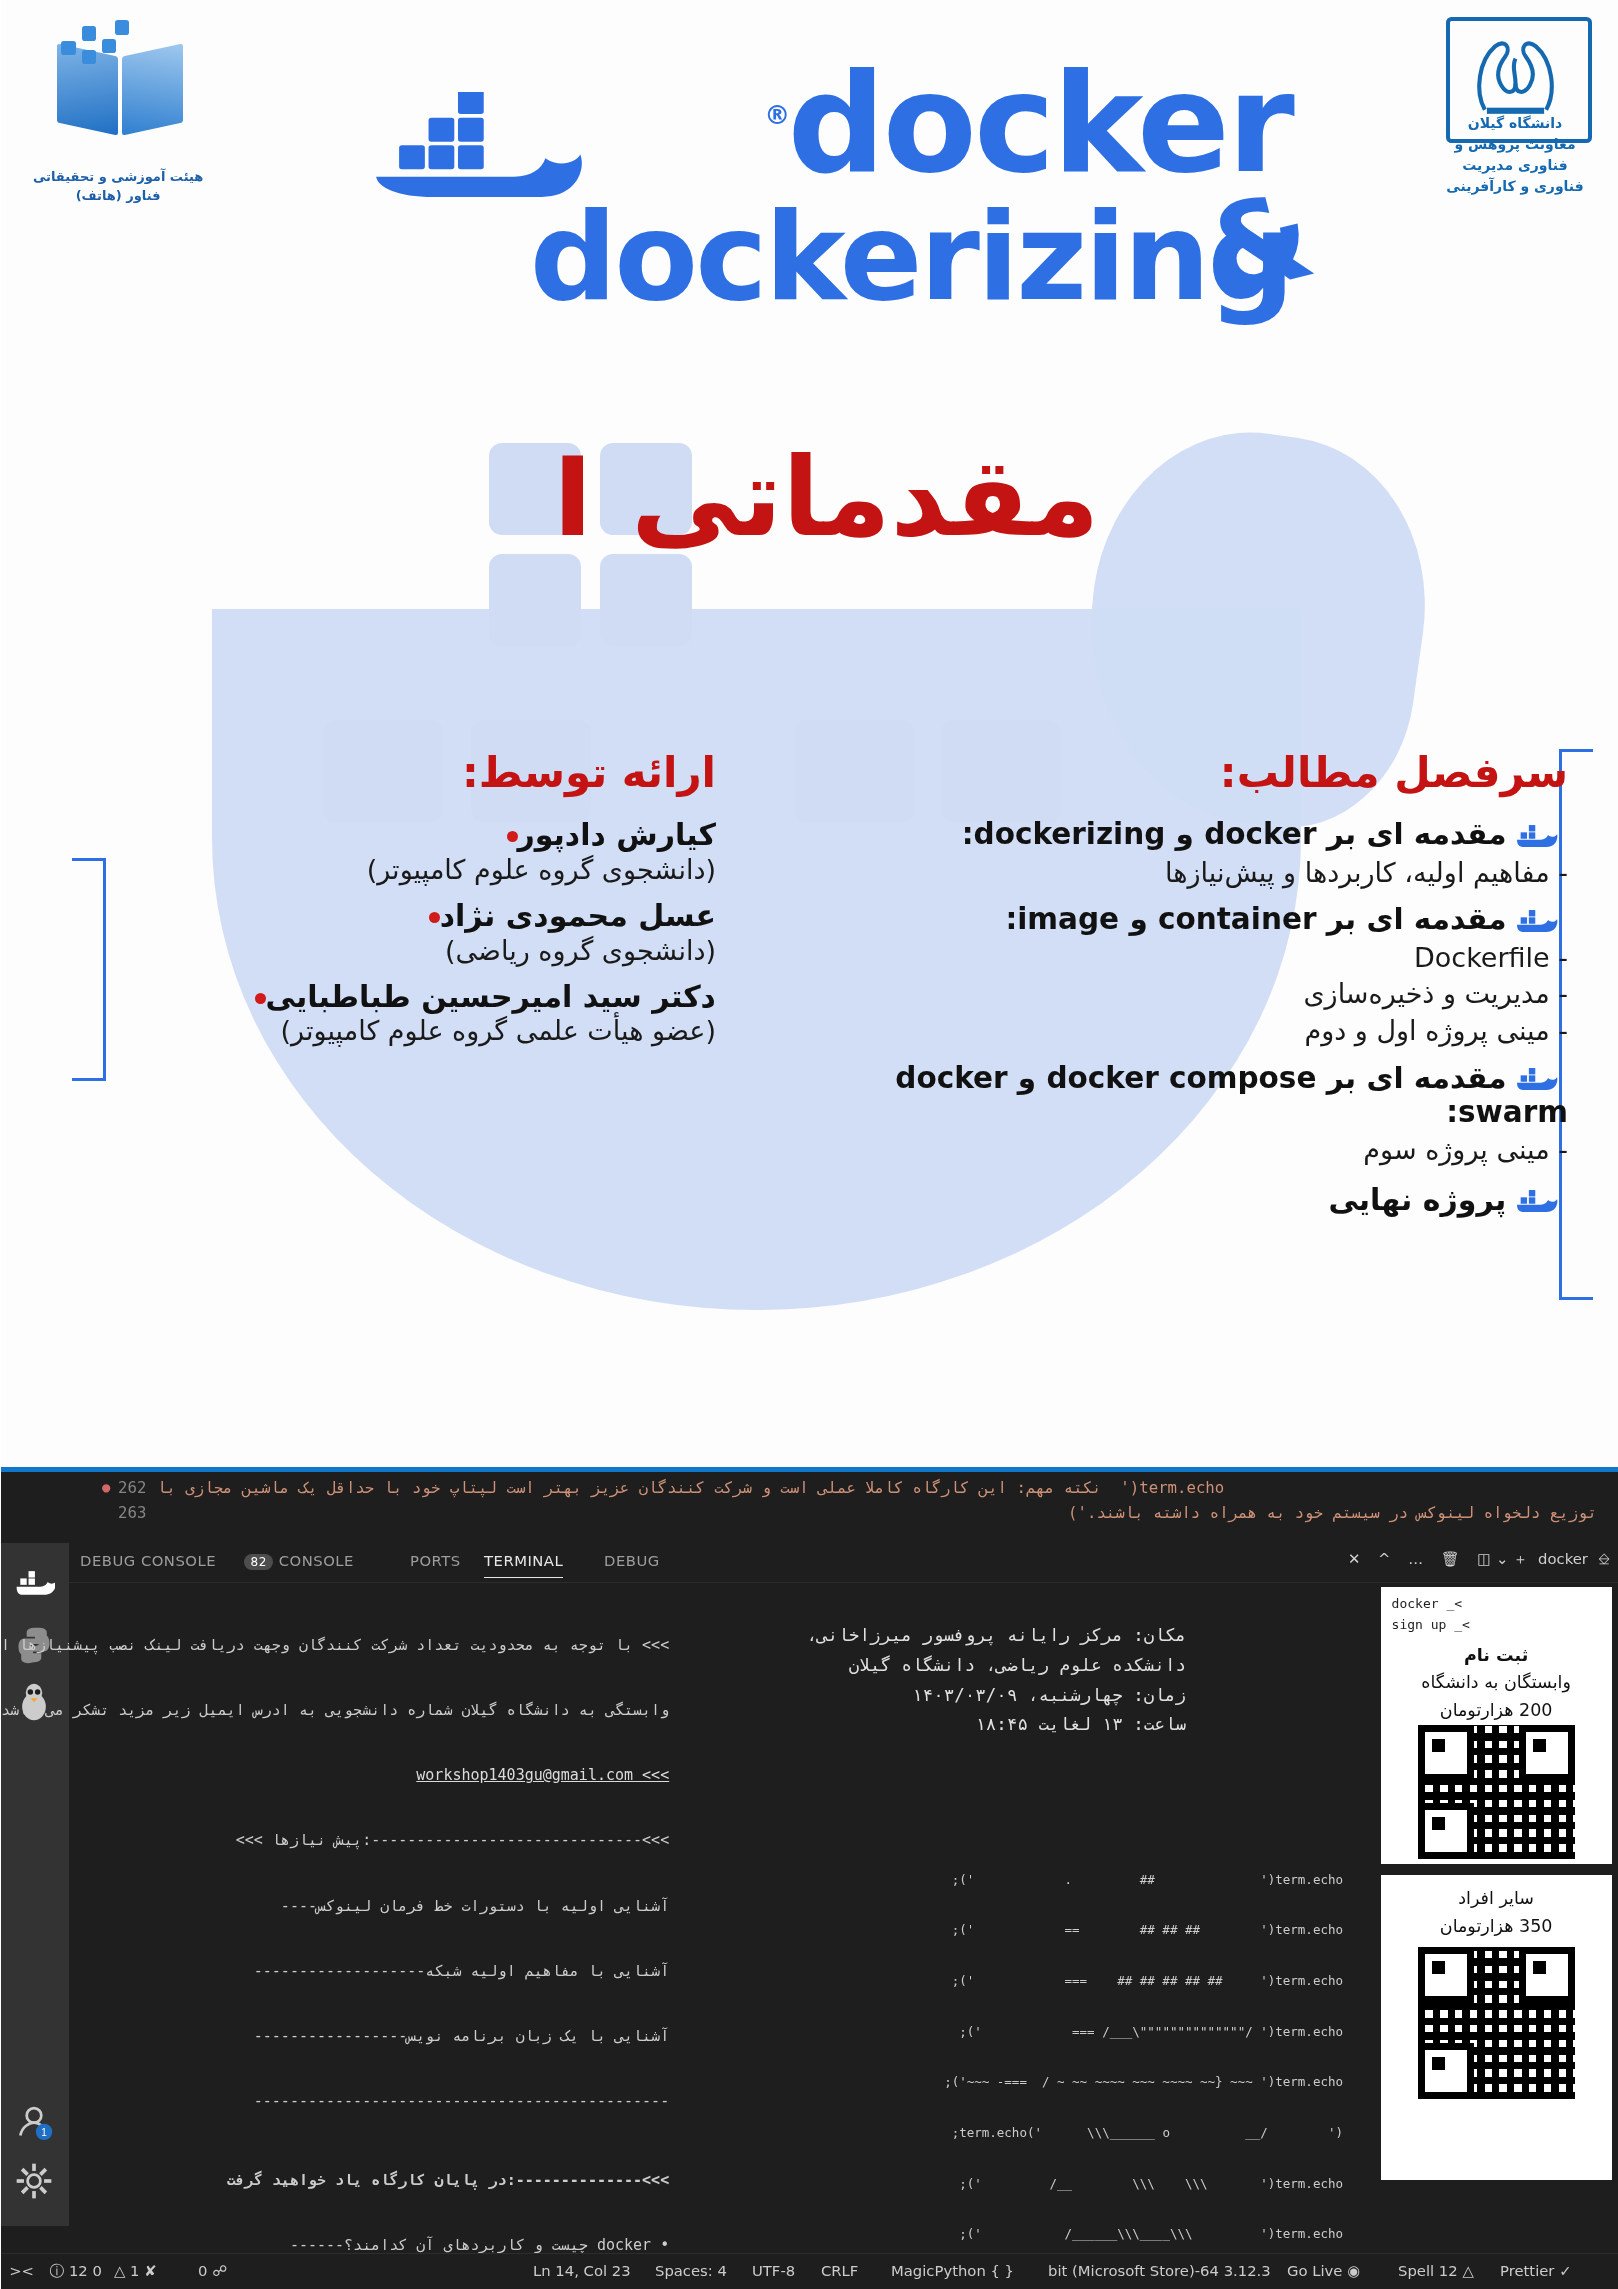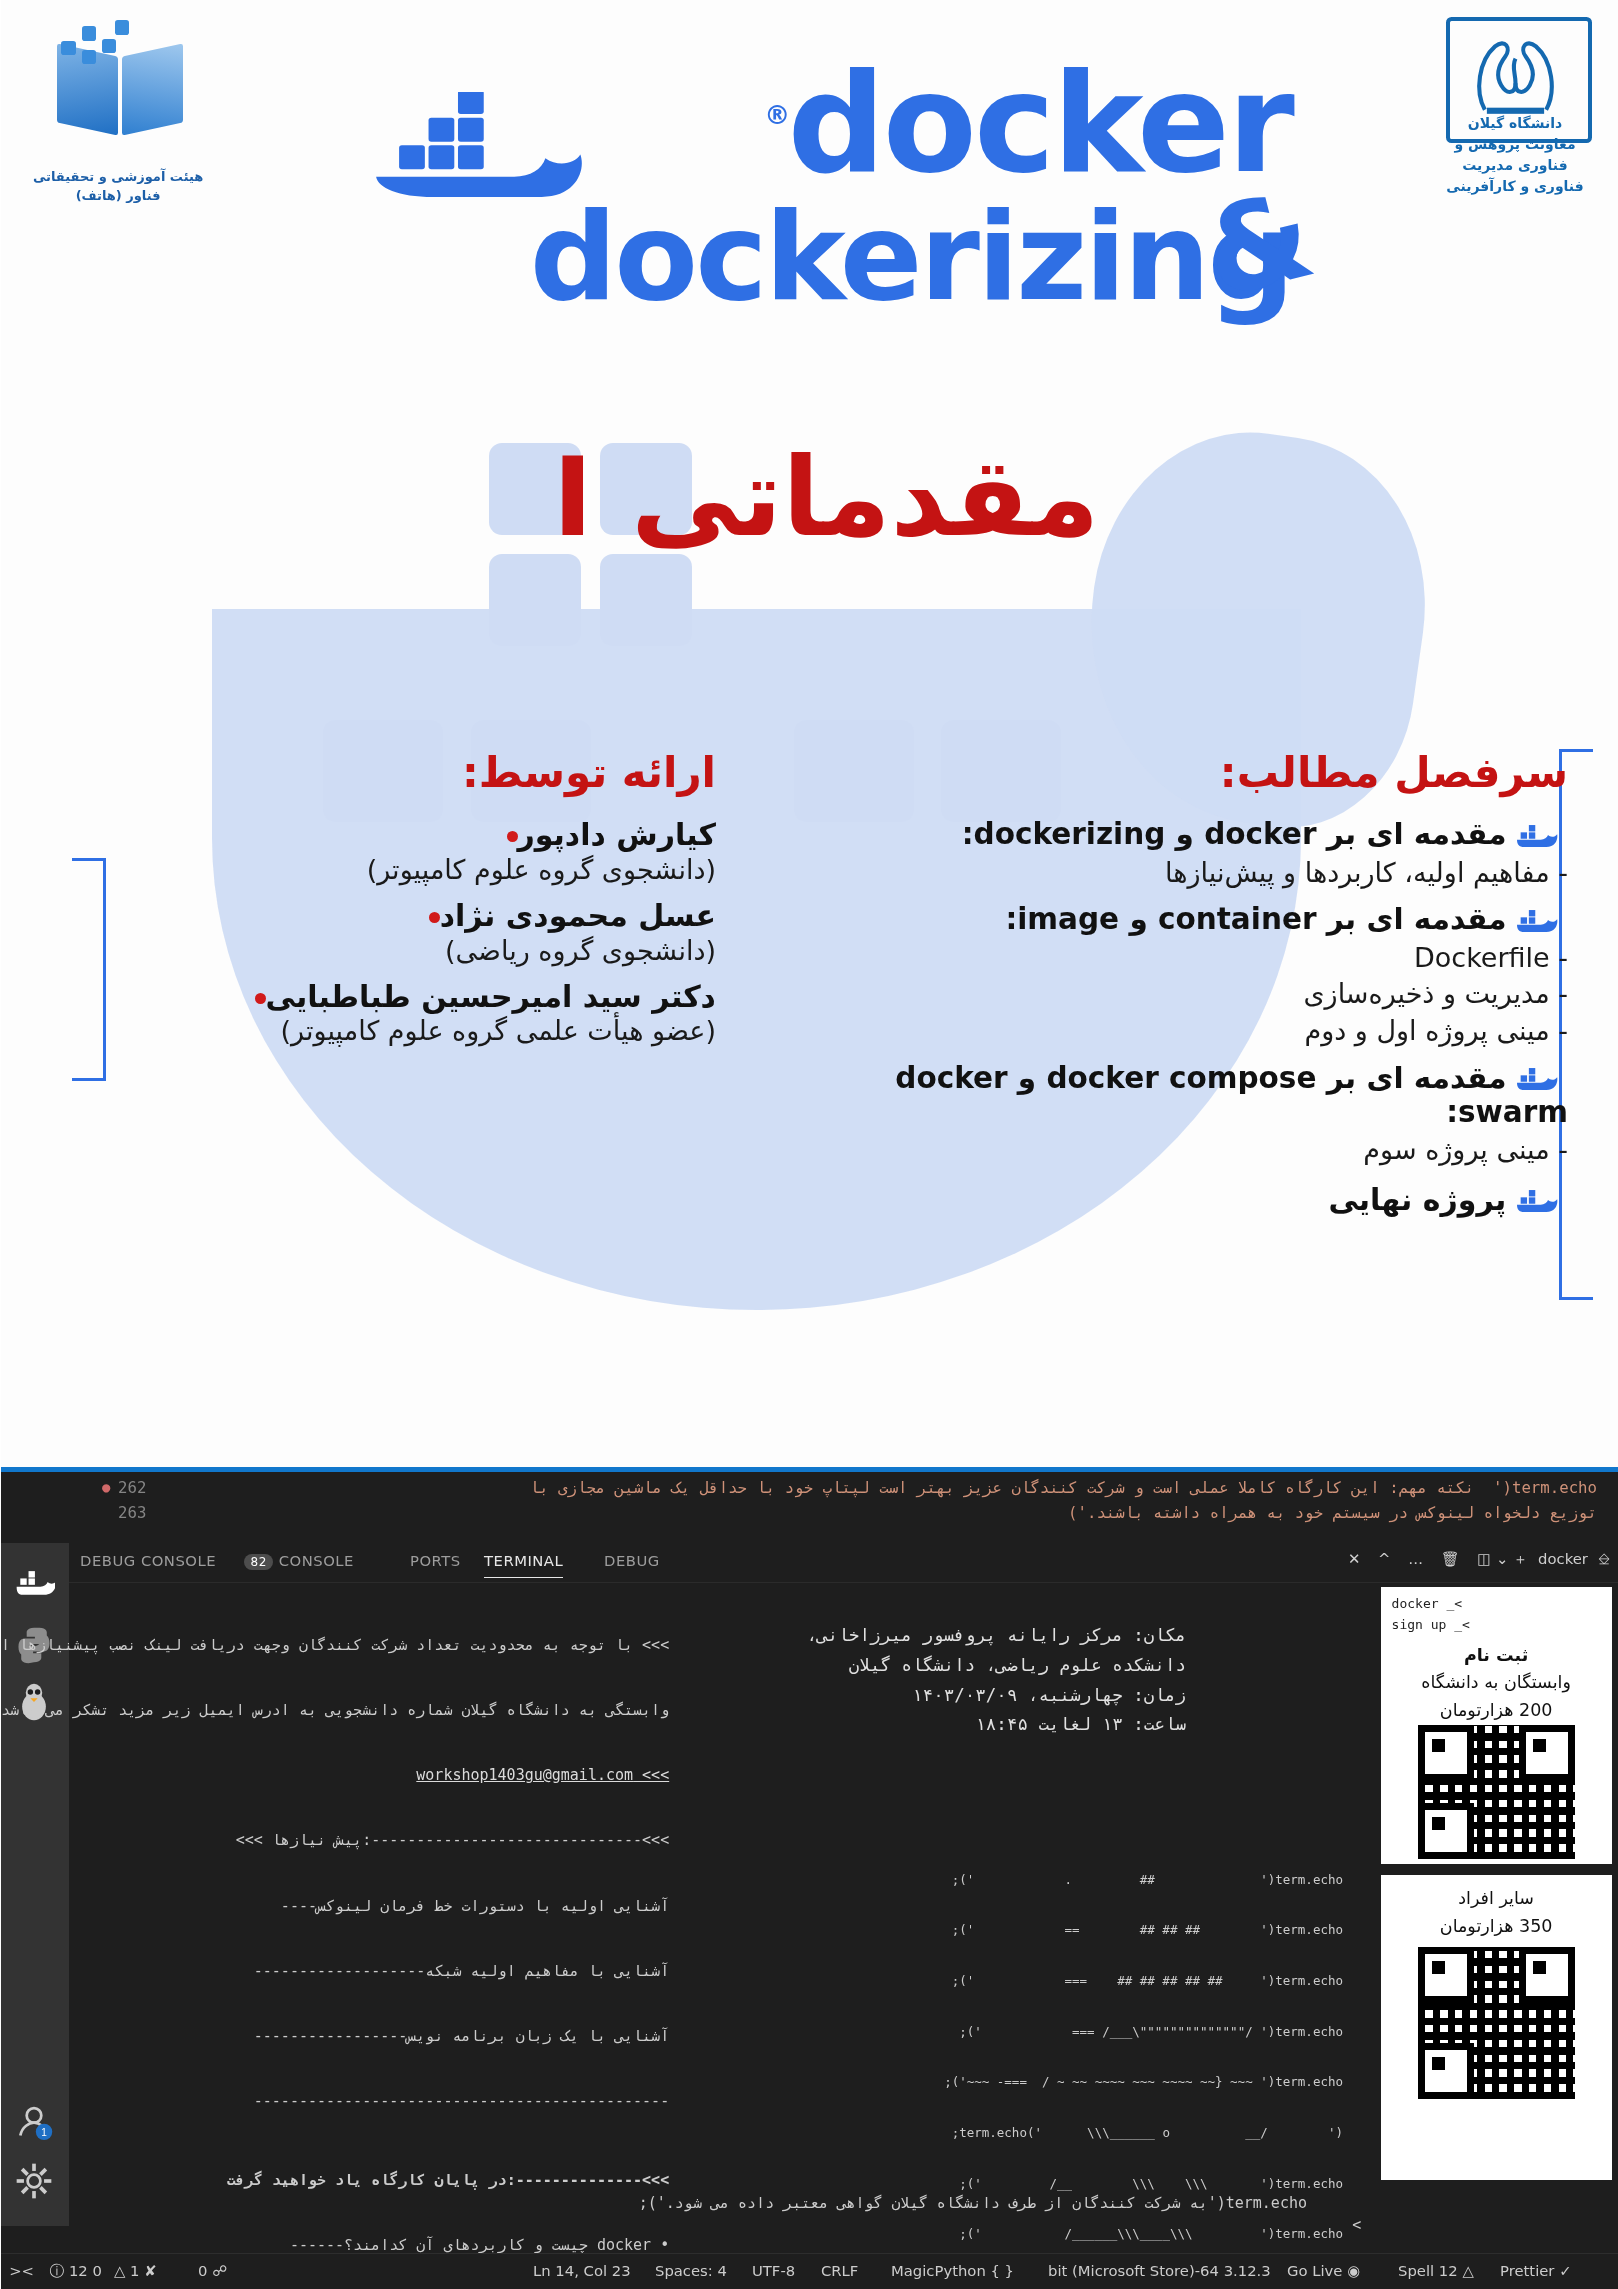--- a/index.html
+++ b/index.html
@@ -327,21 +327,21 @@
   <div class="left-bracket"></div>
 </div>
 
 <div class="vscode">
   <div class="blue-rule"></div>
 
   <div class="editor-strip">
     <span style="position:absolute;left:102px;top:7.4px;color:#d16969;font-size:14px;">●</span>
     <span class="gutter-num" style="position:absolute;left:118px;top:6.5px;">262</span>
     <span class="gutter-num" style="position:absolute;left:118px;top:31px;">263</span>
-    <div class="code-line" style="left:157px;top:6.5px;width:1440px;text-align:right;color:#ce9178;">term.echo('  نکته مهم: این کارگاه کاملا عملی است و شرکت کنندگان عزیز بهتر است لپتاپ خود با حداقل یک ماشین مجازی با</div>
+    <div class="code-line" style="left:157px;top:6.5px;width:1440px;text-align:left;color:#ce9178;">term.echo('  نکته مهم: این کارگاه کاملا عملی است و شرکت کنندگان عزیز بهتر است لپتاپ خود با حداقل یک ماشین مجازی با</div>
     <div class="code-line" style="left:157px;top:31px;width:1440px;text-align:right;color:#ce9178;">توزیع دلخواه لینوکس در سیستم خود به همراه داشته باشند.')</div>
   </div>
 
   <div class="activity-bar">
     <svg class="act-icon" style="top:18.5px;" viewBox="0 0 46 46">
       <rect x="8" y="18" width="7" height="7" fill="#ffffff"></rect>
         <rect x="17" y="18" width="7" height="7" fill="#ffffff"></rect>
       <rect x="17" y="10" width="7" height="7" fill="#ffffff"></rect>
       <path d="M4 27h26c4 0 7-2 8-5c3 3 8 2 9-1c1 7-3 15-13 15H11c-6 0-7-4-7-9z" fill="#ffffff"></path>
     </svg>
@@ -428,24 +428,20 @@
       <div>term.echo('        ## ## ##        ==            ');</div>
       <div>term.echo('     ## ## ## ## ##    ===            ');</div>
       <div>term.echo(' /""""""""""""""\___/ ===            ');</div>
       <div>term.echo(' ~~~ {~~ ~~~~ ~~~ ~~~~ ~~ ~ /  ===- ~~~');</div>
       <div>term.echo('      \\\______ o          __/        ');</div>
       <div>term.echo('       \\\    \\\        __/         ');</div>
       <div>term.echo('         \\\____\\\______/           ');</div>
       <div>term.echo('                                      ');</div>
     </div>
 
-    <div class="term-text" style="left:9.2px;top:628px;width:1283px;direction:rtl;text-align:right;">
-      <span style="color:#cccccc;">term.echo('به شرکت کنندگان از طرف دانشگاه گیلان گواهی معتبر داده می شود.');</span>
-      <span style="float:right;color:#cccccc;">&gt;</span>
-    </div>
 
     <div class="term-right-panel" style="width:231px;height:277px;top:44px;">
       <div style="position:absolute;left:11px;top:9.2px;font-size:13px;color:#222;font-family:'DejaVu Sans Mono',monospace;">
         <span>&gt;_</span> <span>docker</span>
       </div>
       <div style="position:absolute;left:11px;top:29.5px;font-size:13px;color:#222;font-family:'DejaVu Sans Mono',monospace;">
         <span>&gt;_</span> <span>sign up</span>
       </div>
       <div class="white-note" style="left:0;top:54px;width:231px;font-weight:bold;">ثبت نام</div>
       <div class="white-note" style="left:0;top:81px;width:231px;">وابستگان به دانشگاه</div>

